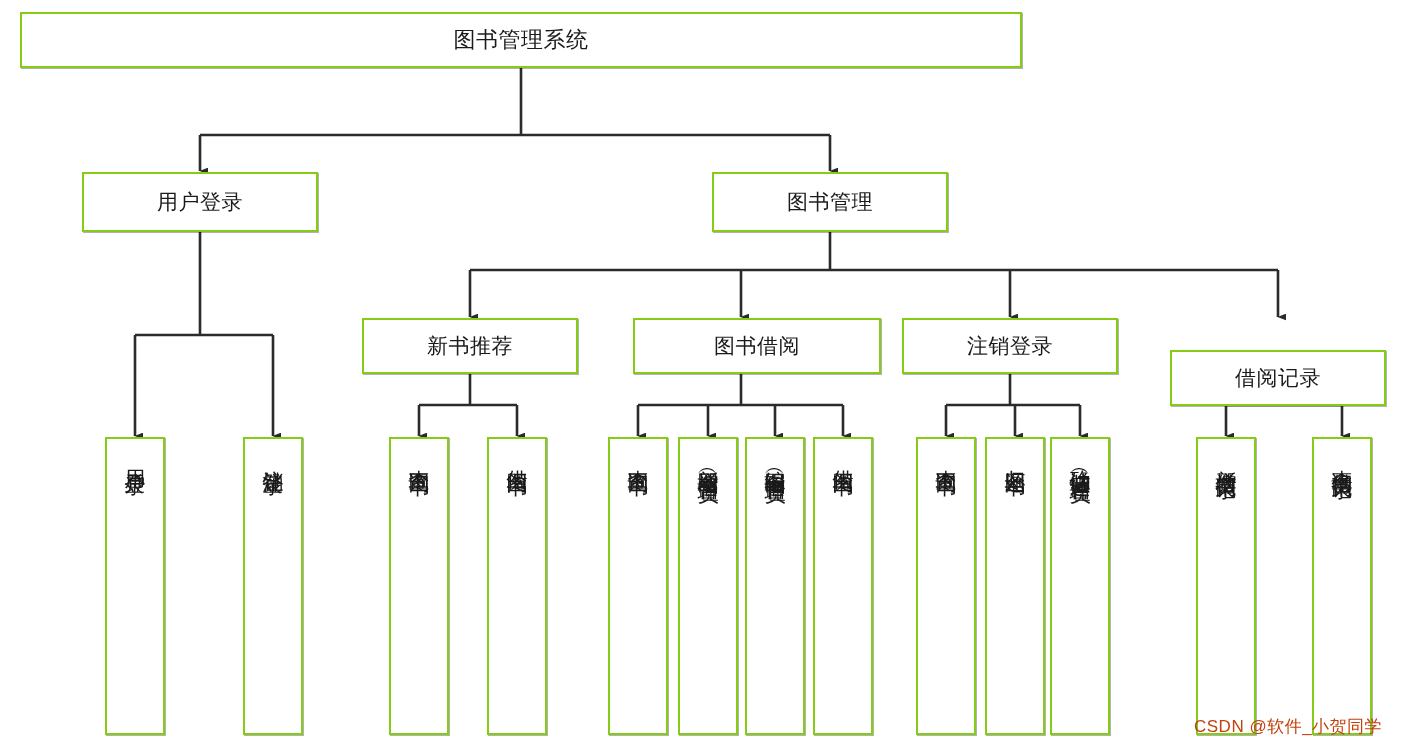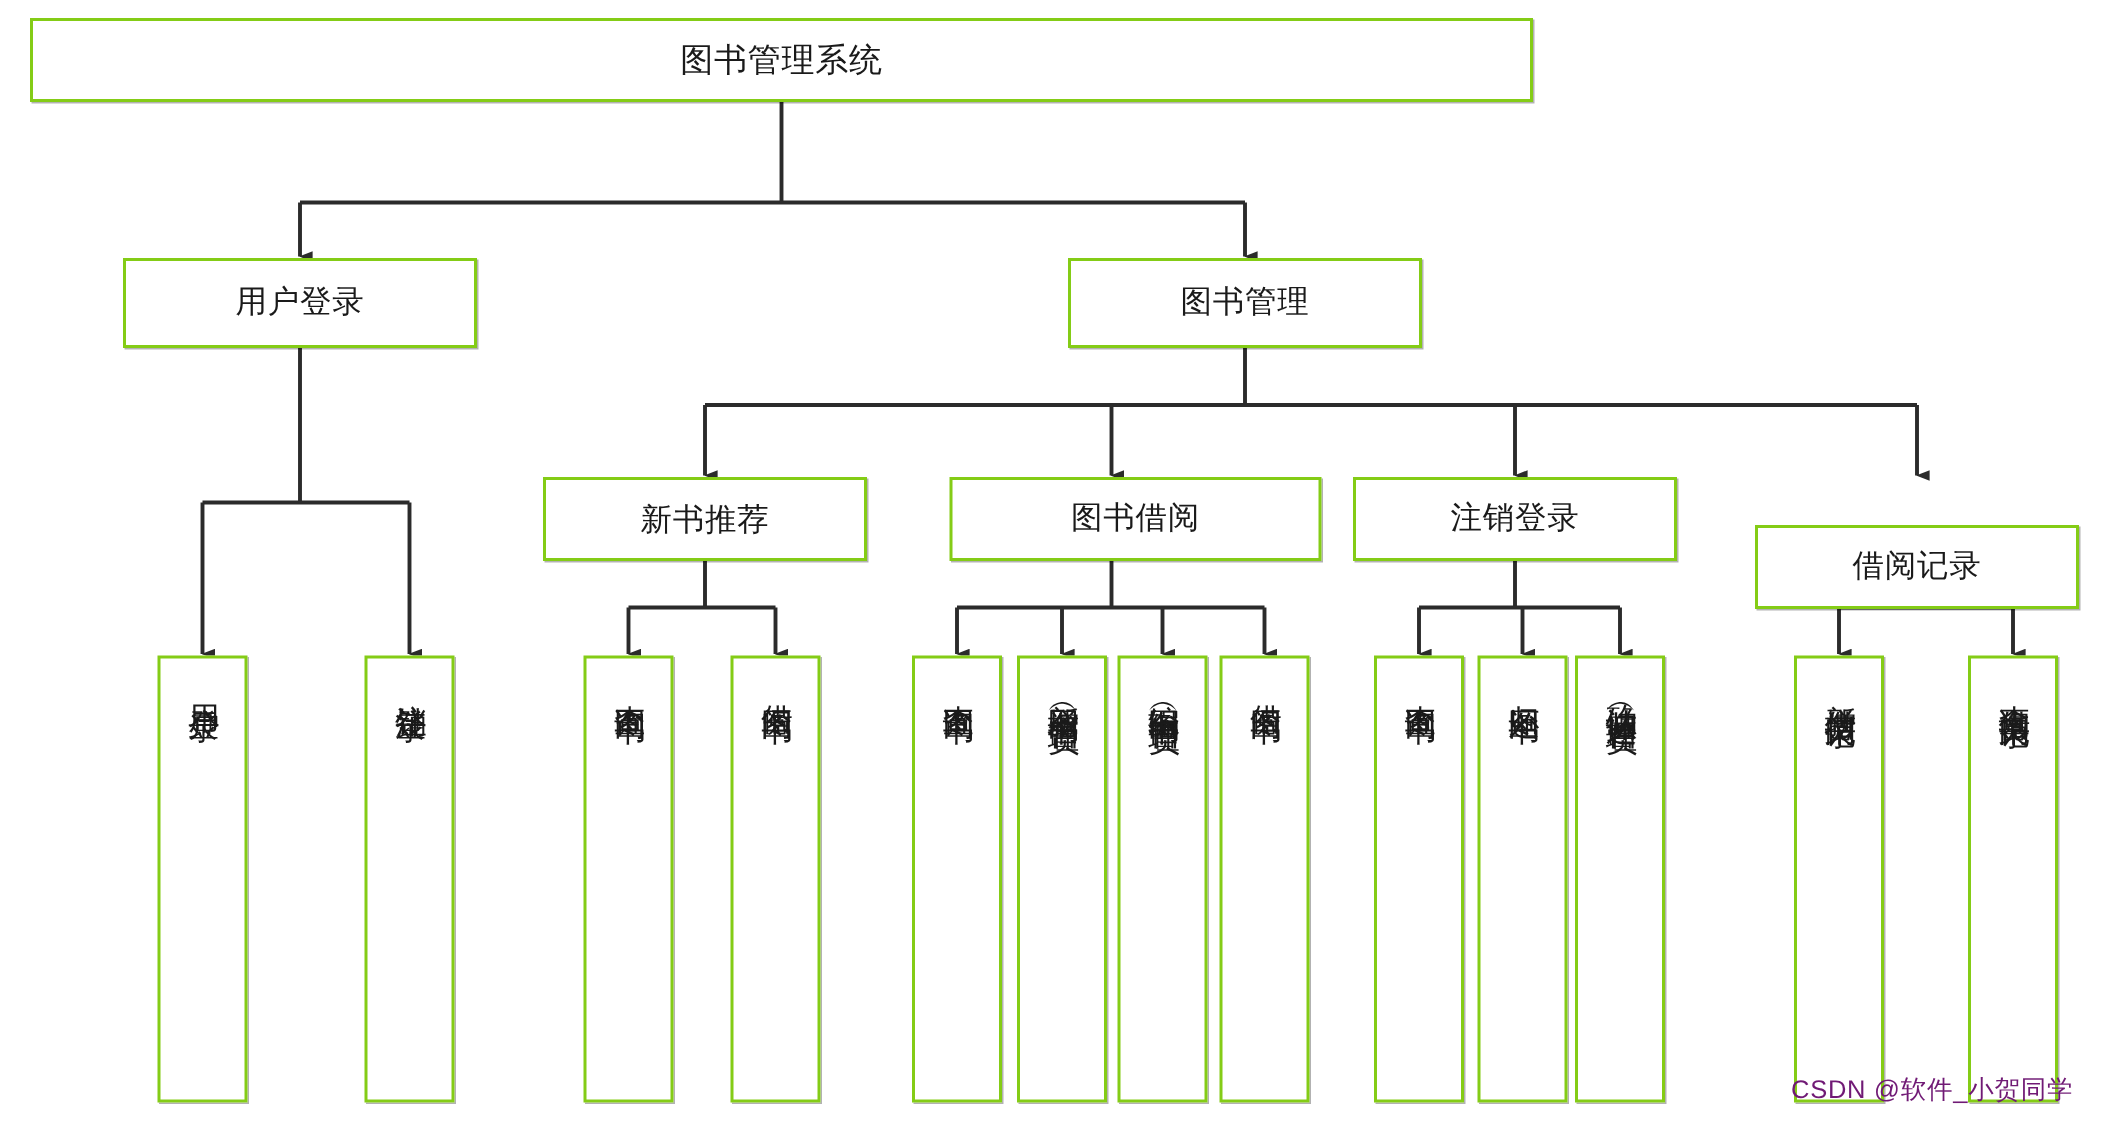--- a/index.html
+++ b/index.html
@@ -55,21 +55,21 @@
   .node.vertical .label {
     writing-mode: vertical-rl;
     text-orientation: upright;
     font-size: 21px;
     line-height: 1.05;
     letter-spacing: 2px;
     white-space: nowrap;
   }
   .watermark {
     position: absolute;
-    color: #701a75;
+    color: #c2410c;
     font-size: 17px;
     letter-spacing: 0.5px;
     white-space: nowrap;
     user-select: none;
   }
 </style>
 </head>
 <body>
 
 <div id="canvas">

